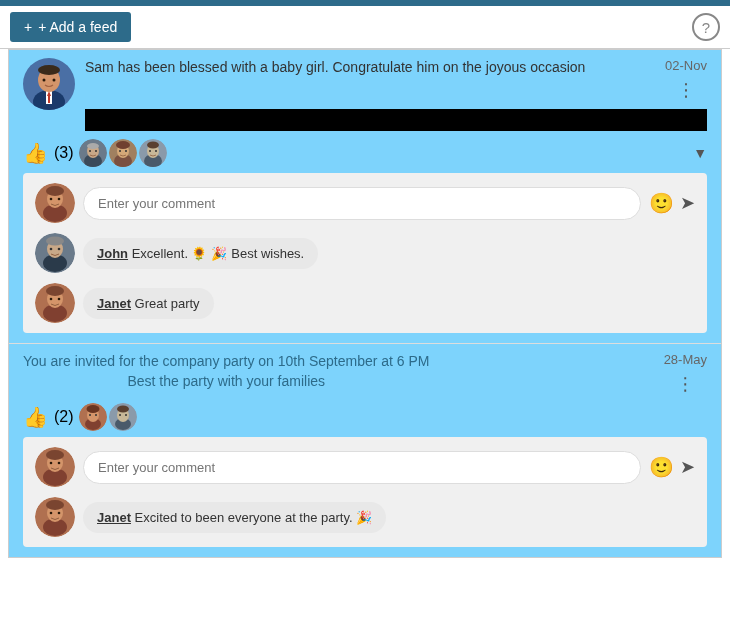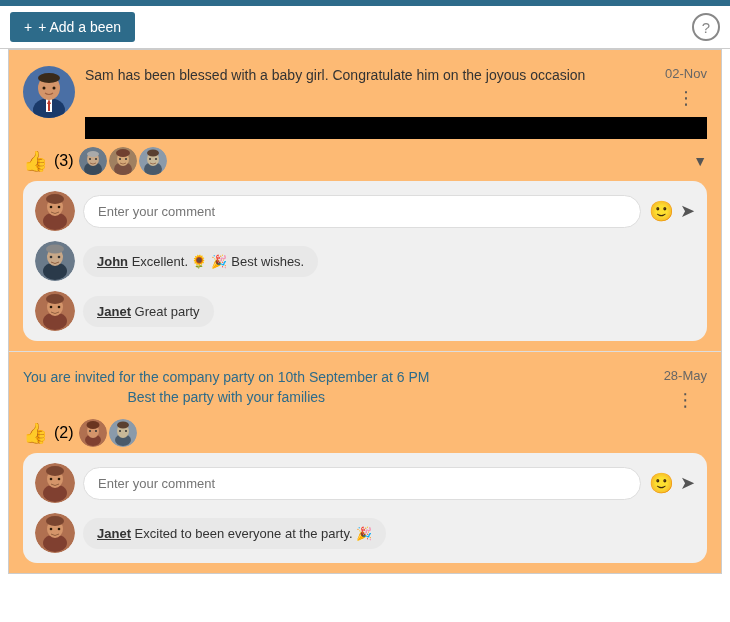--- a/index.html
+++ b/index.html
@@ -50,23 +50,23 @@
       font-size: 15px;
       cursor: pointer;
     }
 
     .feed-container {
       border: 1px solid #ccc;
       margin: 0 8px;
     }
 
     .feed-post {
-      padding: 16px 14px 10px 14px;
+      padding: 8px 14px 10px 14px;
       border-bottom: 1px solid #ddd;
-      background: #fdba74;
+      background: #7dd3fc;
     }
 
     .post-header {
       display: flex;
       align-items: flex-start;
       gap: 10px;
     }
 
     .post-content {
       flex: 1;
@@ -130,21 +130,21 @@
       margin-left: auto;
       color: #555;
       font-size: 14px;
       cursor: pointer;
     }
 
     .comment-section {
       background: #f0f0f0;
       padding: 10px 12px;
       margin-top: 6px;
-      border-radius: 14px;
+      border-radius: 4px;
     }
 
     .comment-input-row {
       display: flex;
       align-items: center;
       gap: 8px;
     }
 
     .comment-input {
       flex: 1;
@@ -210,21 +210,21 @@
     }
   </style>
 </head>
 <body>
 
 <div class="top-bar"></div>
 
 <div class="toolbar">
   <button class="add-feed-btn">
     <span>+</span>
-    <span style="margin-left:2px;">+ Add a been</span>
+    <span style="margin-left:2px;">+ Add a feed</span>
   </button>
   <div class="help-icon">
     <span>?</span>
   </div>
 </div>
 
 <div class="feed-container">
 
   <div class="feed-post">
     <div class="post-header">

